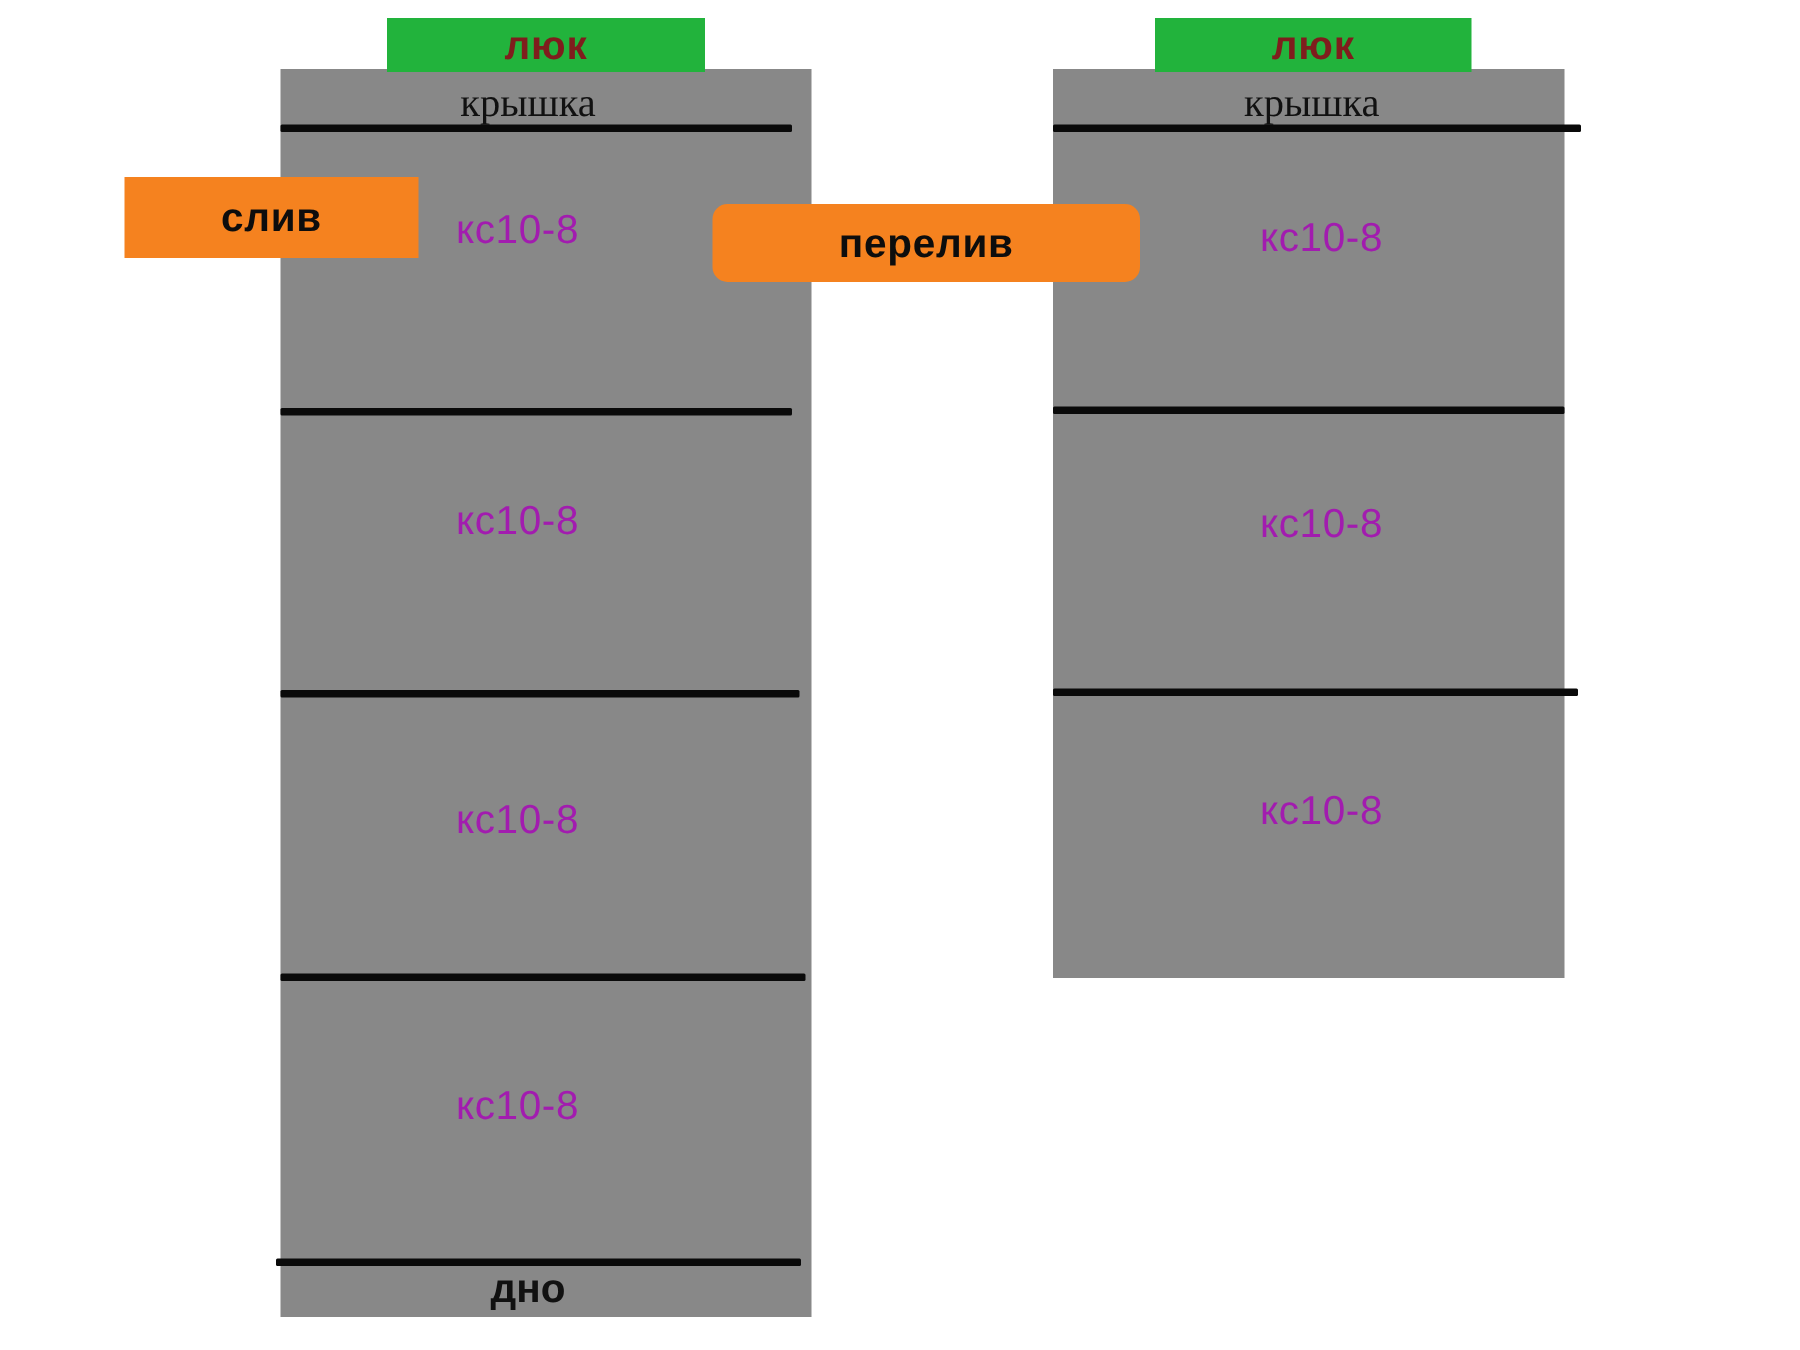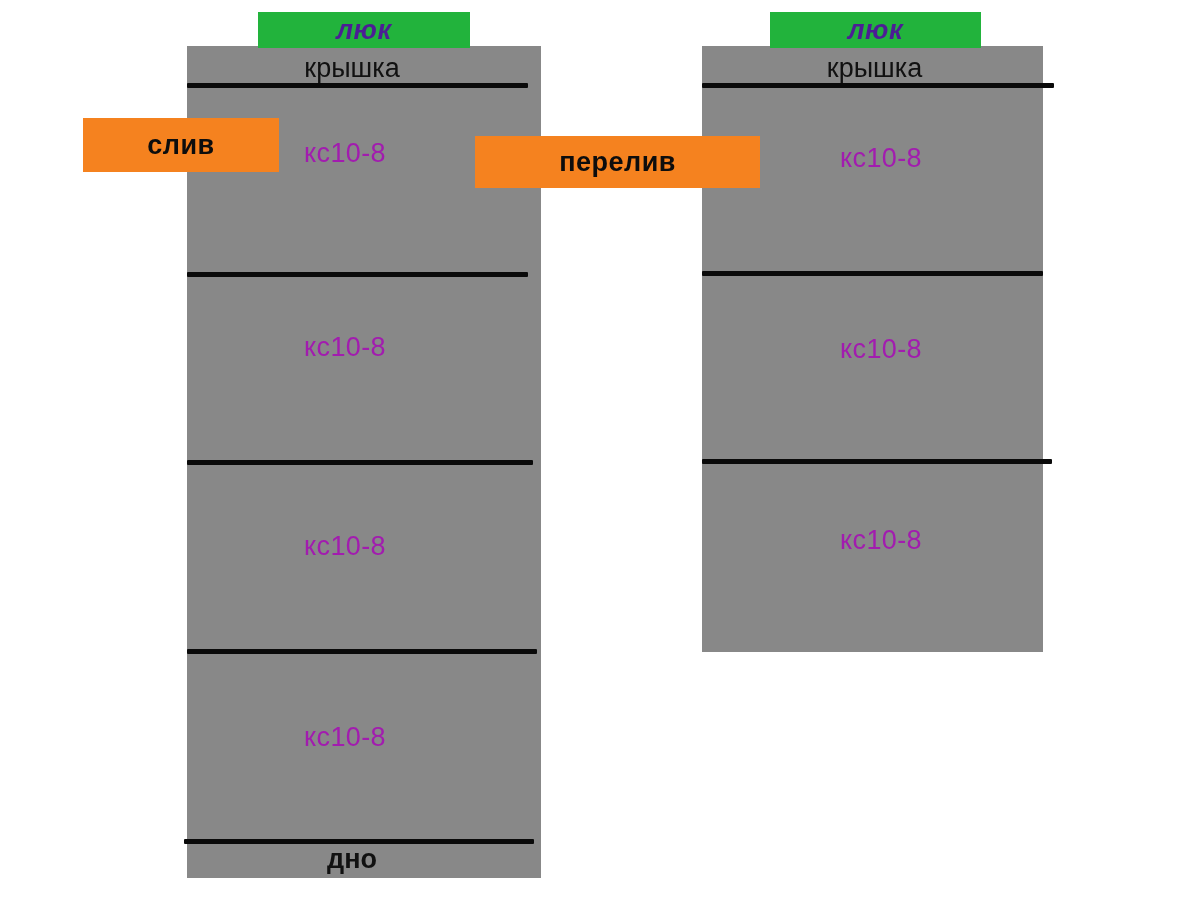--- a/index.html
+++ b/index.html
@@ -42,46 +42,46 @@
     line-height: 1;
   }
   .cap-label {
     position: absolute;
     color: #111111;
     font-size: 27px;
     font-weight: 400;
     text-align: center;
     white-space: nowrap;
     line-height: 1;
+    font-family: Liberation Serif, serif;
   }
   .bottom-label {
     position: absolute;
     color: #111111;
     font-size: 27px;
     font-weight: 700;
     text-align: center;
     white-space: nowrap;
     line-height: 1;
   }
 
   
   .hatch {
     position: absolute;
     background: #22b33c;
     display: flex;
     align-items: center;
     justify-content: center;
   }
   .hatch span {
-    color: #4c1d95;
+    color: #7f1d1d;
     font-size: 27px;
     font-weight: 700;
     line-height: 1;
     letter-spacing: 0.5px;
-    font-style: italic;
   }
 
   
   .pipe {
     position: absolute;
     background: #f5821f;
     display: flex;
     align-items: center;
     justify-content: center;
   }
@@ -135,17 +135,17 @@
   <div class="ring-label" style="left:702px; top:527px; width:358px;">кс10-8</div>
 
   <div class="hatch" style="left:770px; top:12px; width:211px; height:36px;">
     <span>люк</span>
   </div>
 
   <div class="pipe" style="left:83px; top:118px; width:196px; height:54px;">
     <span>слив</span>
   </div>
 
-  <div class="pipe" style="left:475px; top:136px; width:285px; height:52px;">
+  <div class="pipe" style="left:475px; top:136px; width:285px; height:52px;border-radius:10px;">
     <span>перелив</span>
   </div>
 
 </div>
 
 </body></html>

